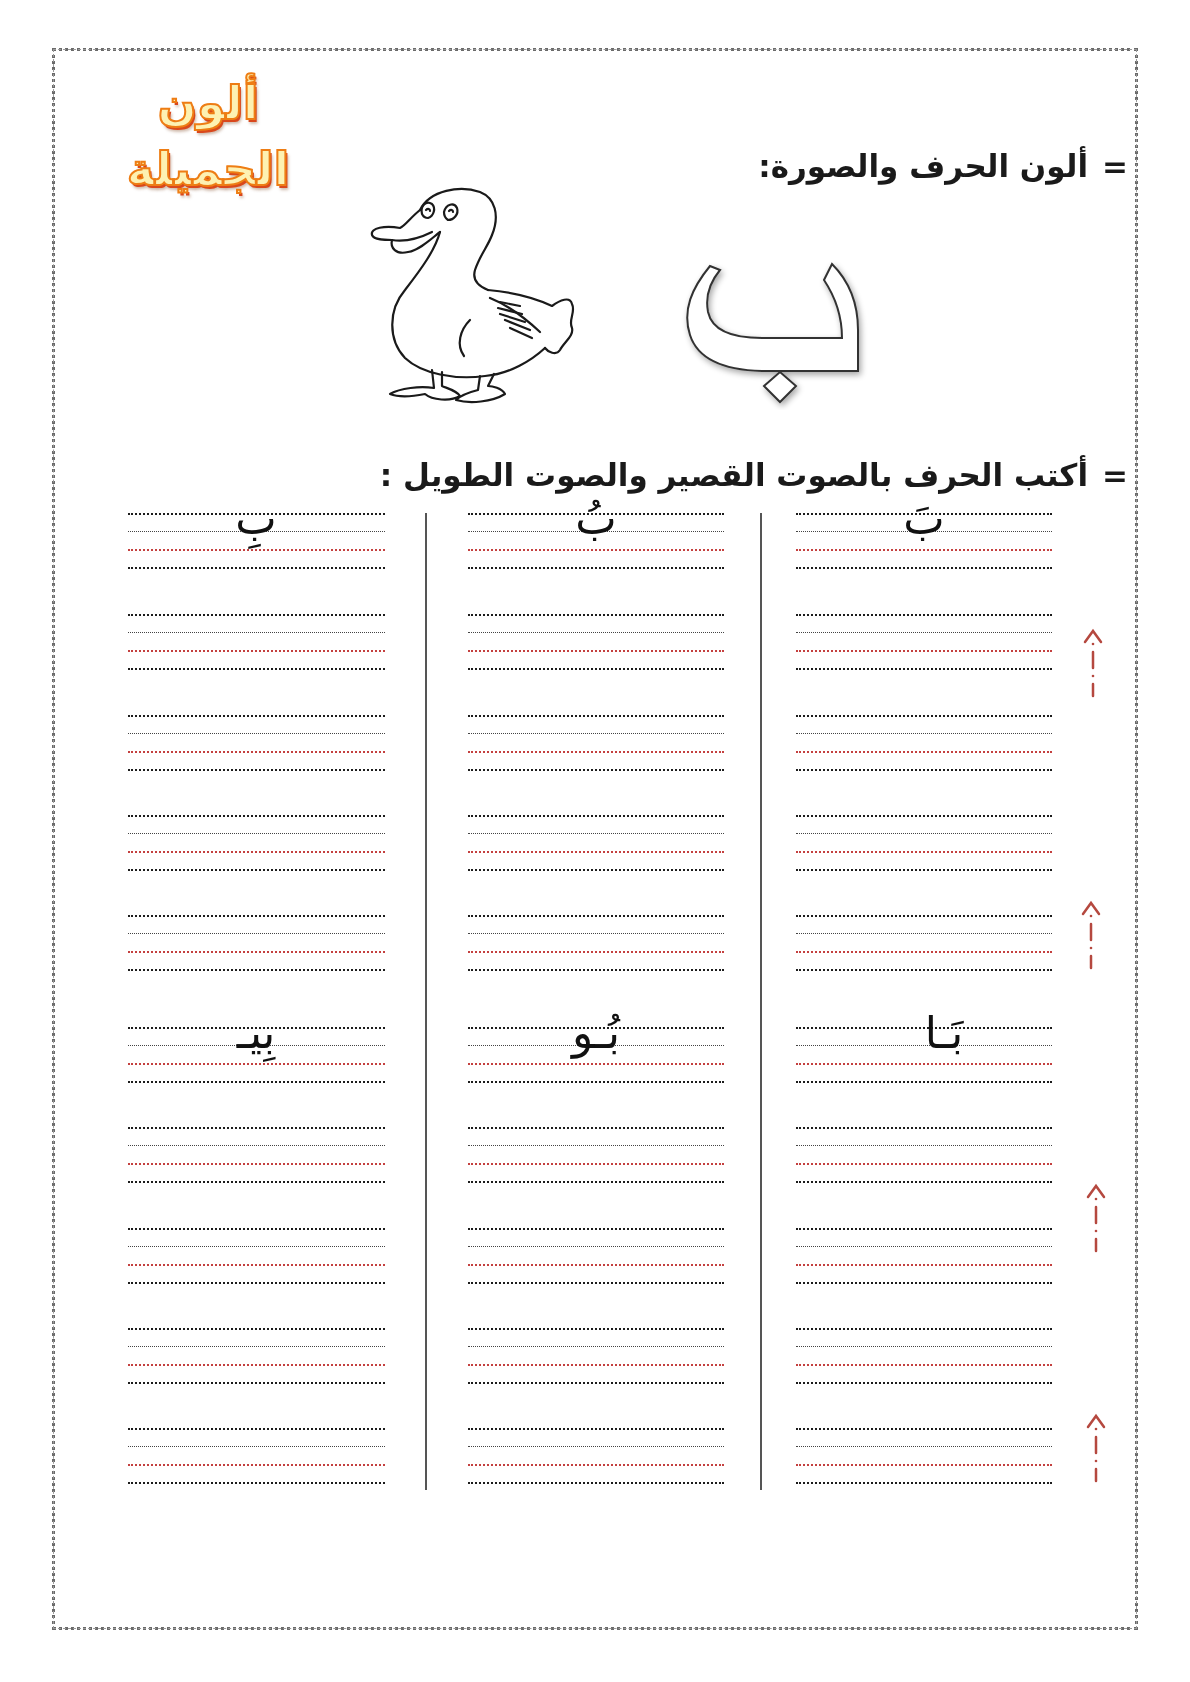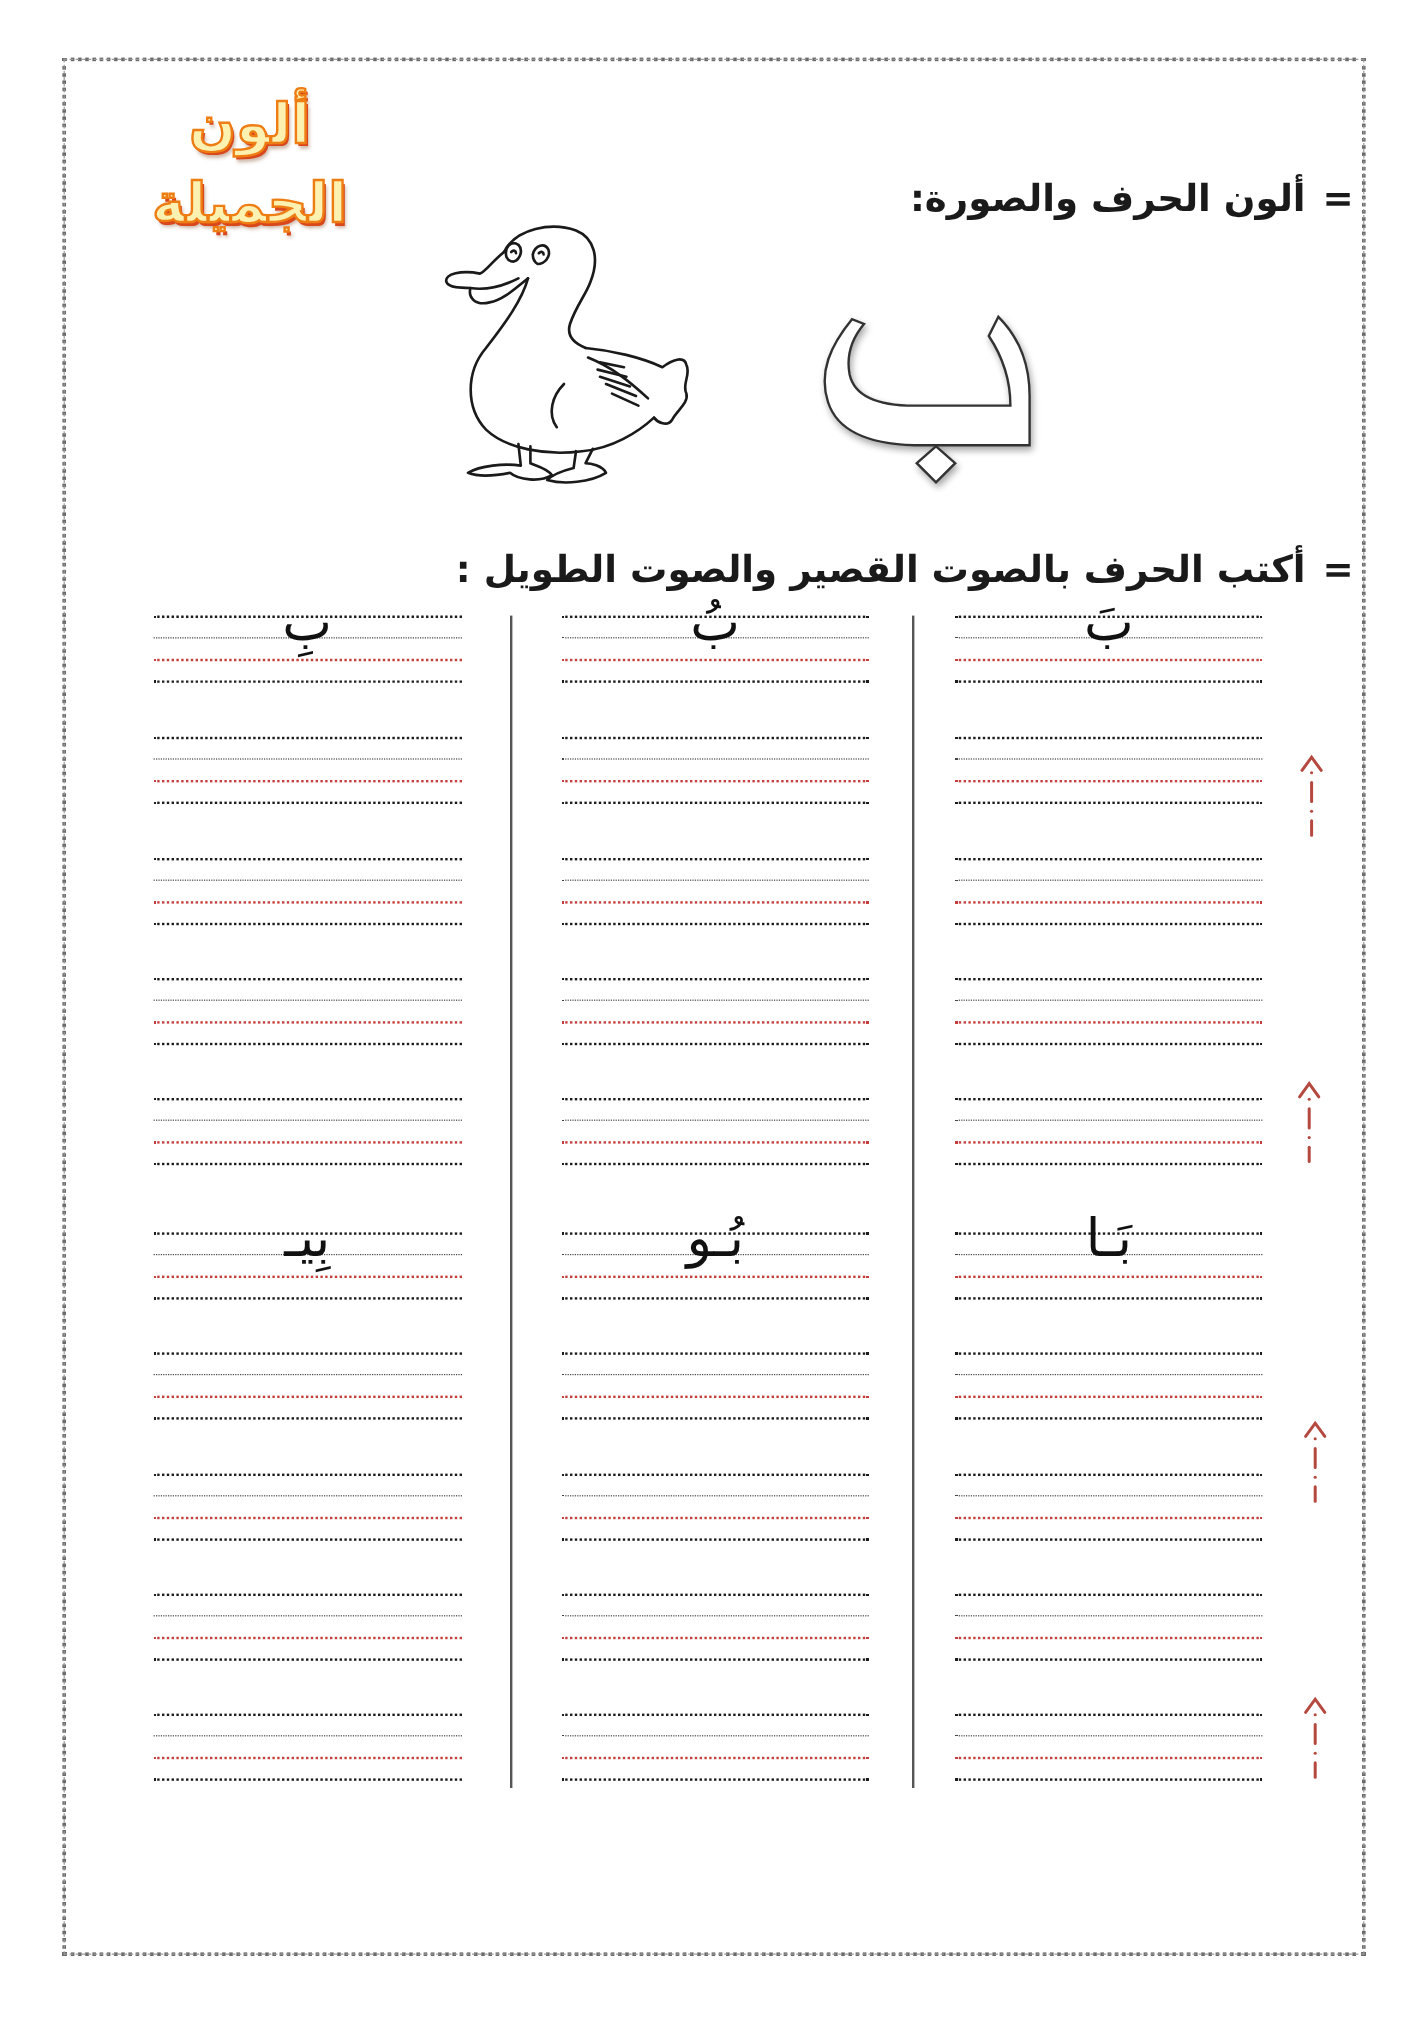--- a/index.html
+++ b/index.html
@@ -295,21 +295,21 @@
       <div class="line light" style="left: 0px; top: 18px; width: 256px;"></div>
       <div class="line red" style="left: 0px; top: 36px; width: 256px;"></div>
       <div class="line" style="left: 0px; top: 54px; width: 256px;"></div>
     </div>
   </div>
 
 <div class="model" style="left:844px; top:497px;">بَ</div>
 <div class="model" style="left:516px; top:497px;">بُ</div>
 <div class="model" style="left:176px; top:497px;">بِ</div>
 
-<div class="model" style="left:844px; top:1011px;">بَـا</div>
+<div class="model" style="left:864px; top:1011px;">بَـا</div>
 <div class="model" style="left:516px; top:1011px;">بُـو</div>
 <div class="model" style="left:176px; top:1011px;">بِيـ</div>
 
 <svg class="arrow" style="left:1081px; top:628px;" viewBox="0 0 24 70" fill="none" stroke="#b5483f" stroke-width="2.5" stroke-linecap="round">
   <path d="M 4 14 L 12 3 L 20 14"></path>
     <circle cx="12" cy="16" r="1.3" fill="#b5483f" stroke="none"></circle>
   <path d="M 12 24 L 12 40"></path>
     <circle cx="12" cy="48" r="1.3" fill="#b5483f" stroke="none"></circle>
   <path d="M 12 56 L 12 68"></path>
 </svg>

